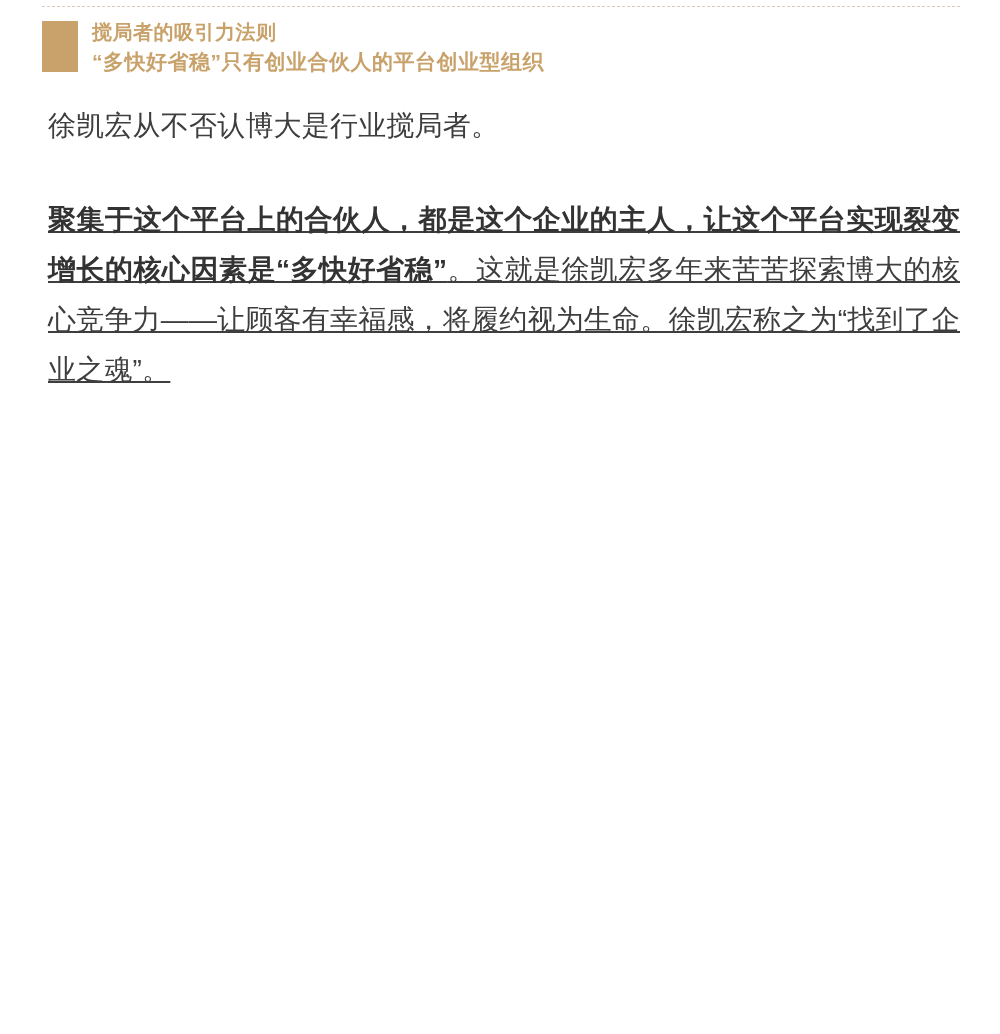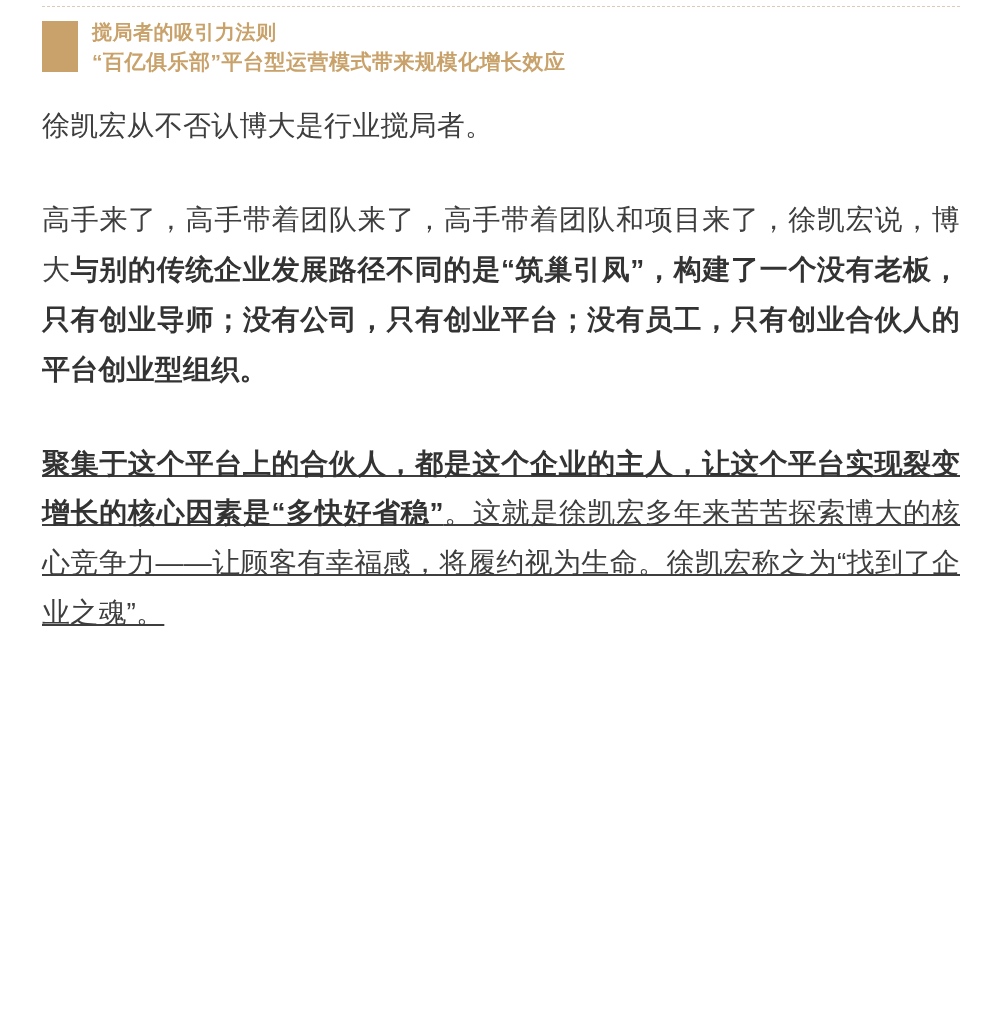--- a/index.html
+++ b/index.html
@@ -63,21 +63,21 @@
     color: #c8a26a;
     letter-spacing: 0.5px;
     line-height: 1.45;
   }
 
   
   .para {
     font-size: 28px;
     line-height: 1.78;
     color: #3e3e3e;
-    margin: 0 0 34px 0;
+    margin: 0 0 34px 6px;
     text-align: justify;
     letter-spacing: 0.2px;
   }
   .para:last-child {
     margin-bottom: 0;
   }
   .para b, .para .bold {
     font-weight: bold;
     color: #333333;
   }
@@ -100,30 +100,27 @@
 <body>
 
 <div class="page">
 
   <div class="top-rule"></div>
 
   <div class="heading">
     <div class="heading-bar"></div>
     <div class="heading-text">
       <div class="heading-line1">搅局者的吸引力法则</div>
-      <div class="heading-line2">“百亿俱乐部”平台型运营模式带来规模化增长效应</div>
+      <div class="heading-line2">“多快好省稳”只有创业合伙人的平台创业型组织</div>
     </div>
   </div>
 
   <p class="para p-first">
     <span>徐凯宏从不否认博大是行业搅局者。</span>
   </p>
 
 
-  <p class="para p-third">
-    <span>高手来了，高手带着团队来了，高手带着团队和项目来了，徐凯宏说，博大</span><span class="bold">与别的传统企业发展路径不同的是“筑巢引凤”，构建了一个没有老板，只有创业导师；没有公司，只有创业平台；没有员工，只有创业合伙人的平台创业型组织。</span>
-  </p>
 
   <p class="para p-fourth">
     <span class="bold">聚集于这个平台上的合伙人，都是这个企业的主人，让这个平台实现裂变增长的核心因素是“多快好省稳”</span><span>。这就是徐凯宏多年来苦苦探索博大的核心竞争力——让顾客有幸福感，将履约视为生命。徐凯宏称之为“找到了企业之魂”。</span>
   </p>
 
 </div>
 
 </body></html>

